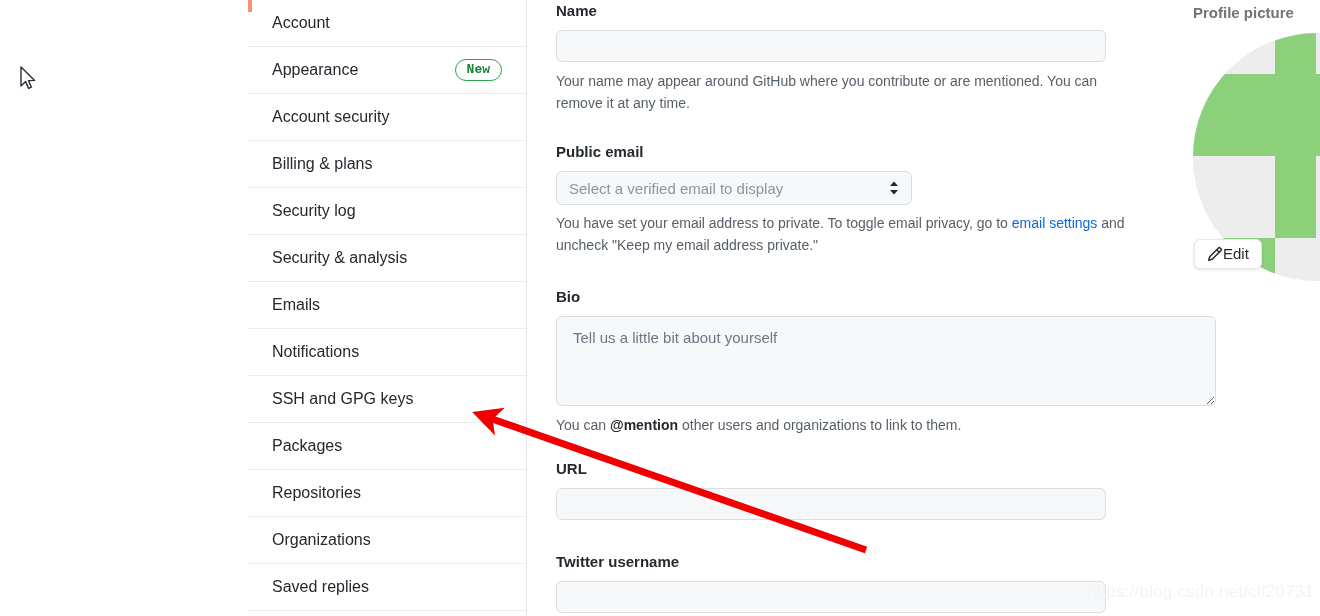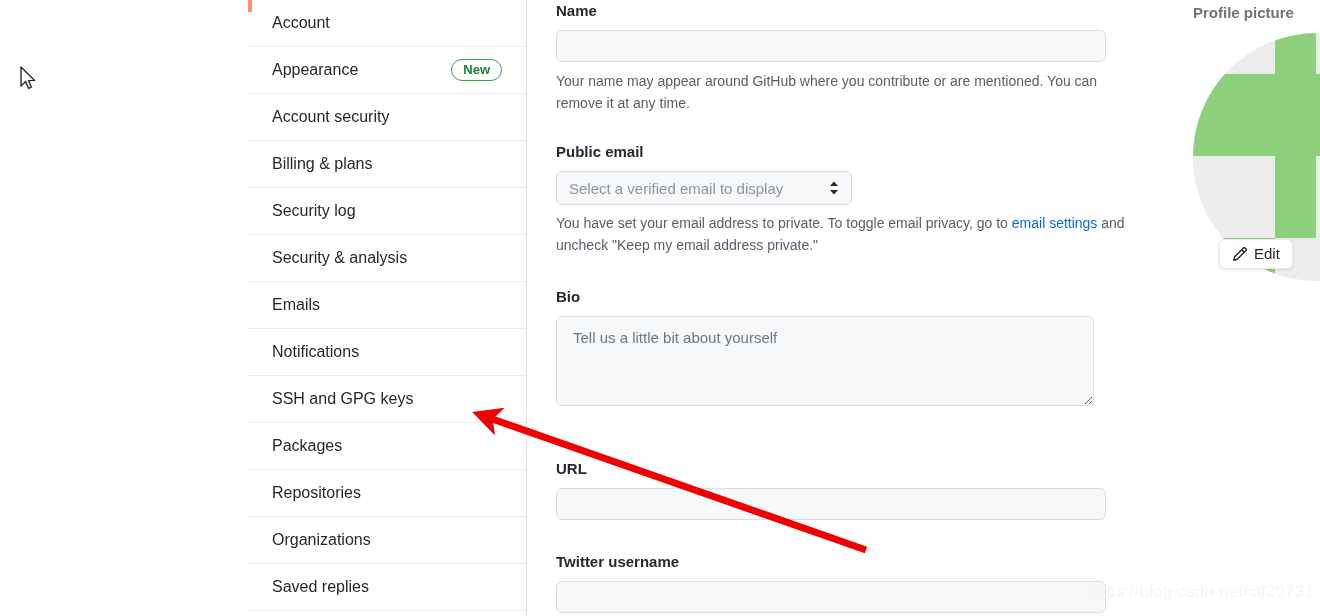--- a/index.html
+++ b/index.html
@@ -67,20 +67,21 @@
   }
   .sidebar-badge {
     margin-left: auto;
     font-size: 13px;
     color: #1a7f37;
     border: 1px solid #2da44e;
     border-radius: 20px;
     padding: 3px 11px 4px;
     line-height: 1;
     font-weight: 600;
+    font-family: Liberation Mono, monospace;
   }
 
   
   #profile-form {
     position: absolute;
     left: 556px; top: 0;
     width: 560px;
   }
   .field-block { margin-bottom: 0; }
   .field-label {
@@ -115,21 +116,21 @@
     color: #0969da;
     text-decoration: none;
   }
   .help-text b { font-weight: 700; color: #24292f; }
 
   .select-wrap {
     position: relative;
     display: inline-block;
   }
   .select-input {
-    width: 296px;
+    width: 356px;
     height: 34px;
     box-sizing: border-box;
     background: #f6f8fa;
     border: 1px solid #d8dee4;
     border-radius: 6px;
     font-family: "Liberation Sans", sans-serif;
     font-size: 15px;
     color: #8c959f;
     padding: 5px 30px 5px 12px;
     outline: none;
@@ -140,21 +141,21 @@
     position: absolute;
     right: 12px; top: 50%;
     transform: translateY(-50%);
     pointer-events: none;
     color: #24292f;
     line-height: 0;
   }
 
   .bio-textarea {
     display: block;
-    width: 538px;
+    width: 660px;
     height: 90px;
     box-sizing: border-box;
     background: #f6f8fa;
     border: 1px solid #d8dee4;
     border-radius: 6px;
     font-family: "Liberation Sans", sans-serif;
     font-size: 15px;
     color: #24292f;
     padding: 12px 16px;
     outline: none;
@@ -185,24 +186,23 @@
     background: #ededed;
     overflow: hidden;
   }
   #avatar-identicon {
     position: absolute;
     left: 0; top: 0;
     width: 248px; height: 248px;
   }
   #avatar-edit-button {
     position: absolute;
-    left: 71px; top: 239px;
+    left: 46px; top: 239px;
     display: inline-flex;
     align-items: center;
-    gap: 6px;
     background: #ffffff;
     border: 1px solid #e6e8ea;
     border-radius: 6px;
     box-shadow: 0 1px 3px rgba(27,31,36,0.12);
     padding: 5px 12px 6px;
     font-size: 15px;
     color: #24292f;
     cursor: pointer;
   }
   #avatar-edit-button .pencil { line-height: 0; }
@@ -300,20 +300,23 @@
       </span>
     </div>
     <p class="help-text" style="margin-top:7px;">
       <span>You have set your email address to private. To toggle email privacy, go to </span><a href="#">email settings</a><span> and uncheck "Keep my email address private."</span>
     </p>
   </div>
 
   <div class="field-block" style="position:absolute;left:0;top:288px;">
     <label class="field-label">Bio</label>
     <textarea class="bio-textarea" style="margin-top: 11px;" placeholder="Tell us a little bit about yourself"></textarea>
+    <p class="help-text" style="margin-top:8px;">
+      <span>You can </span><b>@mention</b><span> other users and organizations to link to them.</span>
+    </p>
   </div>
 
   <div class="field-block" style="position:absolute;left:0;top:460px;">
     <label class="field-label">URL</label>
     <input class="text-input" type="text" style="margin-top: 11px;" placeholder="">
   </div>
 
   <div class="field-block" style="position:absolute;left:0;top:553px;">
     <label class="field-label">Twitter username</label>
     <input class="text-input" type="text" style="margin-top: 11px;" placeholder="">

